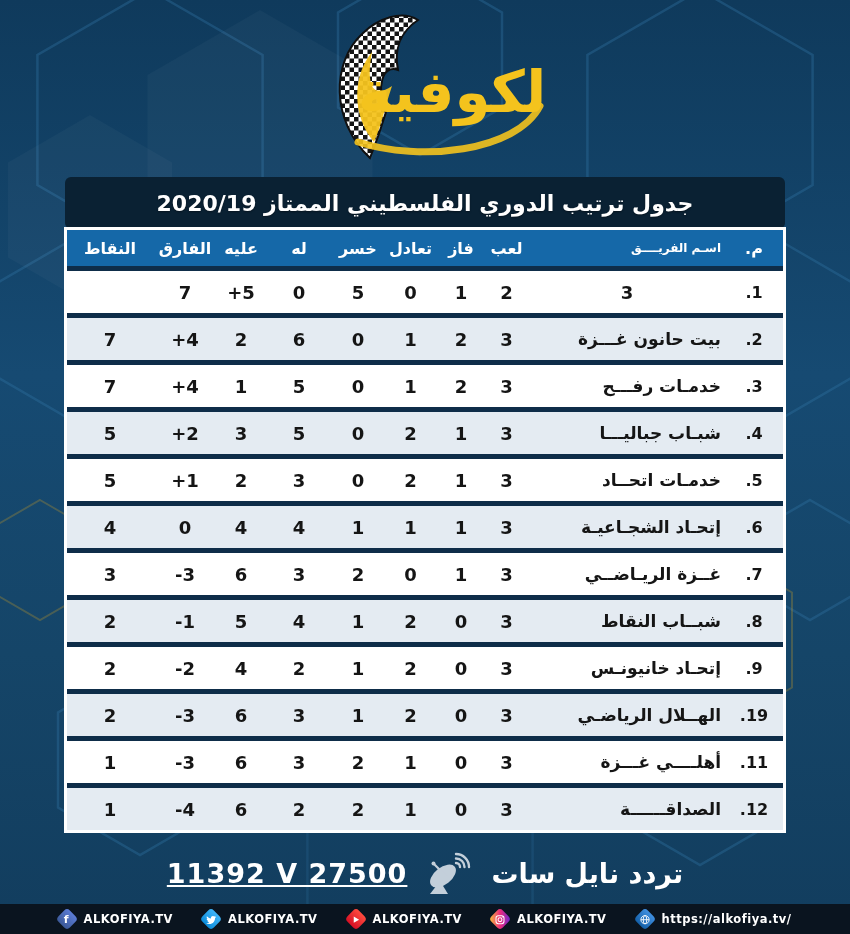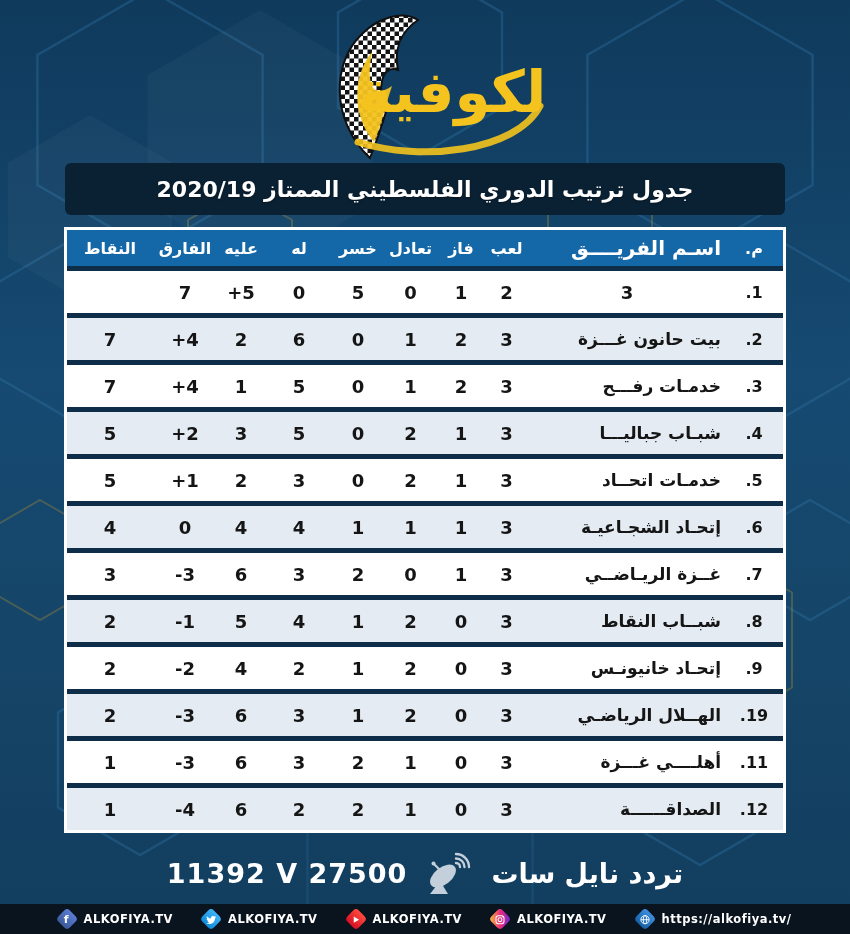--- a/index.html
+++ b/index.html
@@ -10,21 +10,21 @@
     position:relative; width:850px; height:934px; overflow:hidden;
     background:linear-gradient(180deg,#0f3a5c 0%,#164a72 40%,#154568 70%,#123d5e 100%);
   }
   .hexbg{ position:absolute; inset:0; pointer-events:none; }
 
   
   .logo{ position:absolute; left:300px; top:0; width:250px; height:166px; }
 
   
   .titlebar{
-    position:absolute; left:65px; top:163px; width:720px; height:52px;
+    position:absolute; left:65px; top:177px; width:720px; height:52px;
     background:#0a2133; border-radius:6px;
     display:flex; align-items:center; justify-content:center;
     direction:rtl; color:#fff; font-weight:bold; font-size:22px;
     text-shadow:0 1px 2px rgba(0,0,0,.4);
   }
 
   
   .table{
     position:absolute; left:64px; top:227px; width:722px;
     direction:rtl; border:3px solid #ffffff; background:#0e2d49;
@@ -37,29 +37,29 @@
   }
   .trow{
     height:42px; margin-top:5px; background:#ffffff; color:#151515;
     display:grid; grid-template-columns:var(--cols); align-items:center;
     font-weight:bold; font-size:18px;
   }
   .trow.alt{ background:#e4ebf2; }
   .cell{ text-align:center; white-space:nowrap; }
   .c-team{ text-align:right; padding-right:4px; font-size:17px; }
   .c-rank{ font-size:16px; }
-  .thead .c-team{ font-size:20px; }
+  .thead .c-team{ font-size:12px; }
 
   
   .freq{
     position:absolute; left:0; top:846px; width:850px; height:54px;
     display:flex; direction:rtl; align-items:center; justify-content:center; gap:16px;
     color:#fff; font-weight:bold; font-size:27px;
   }
-  .freq .value{ letter-spacing:1px; }
+  .freq .value{ letter-spacing:1px;text-decoration:underline; }
 
   
   .social{
     position:absolute; left:0; bottom:0; width:850px; height:30px;
     background:#0a141f; display:flex; align-items:center; justify-content:center;
     gap:30px; direction:ltr;
   }
   .sitem{ display:flex; align-items:center; gap:9px; color:#fff;
     font-weight:bold; font-size:11.5px; letter-spacing:.5px; cursor:pointer; }
   .dicon{ width:16px; height:16px; border-radius:4px; transform:rotate(45deg);

